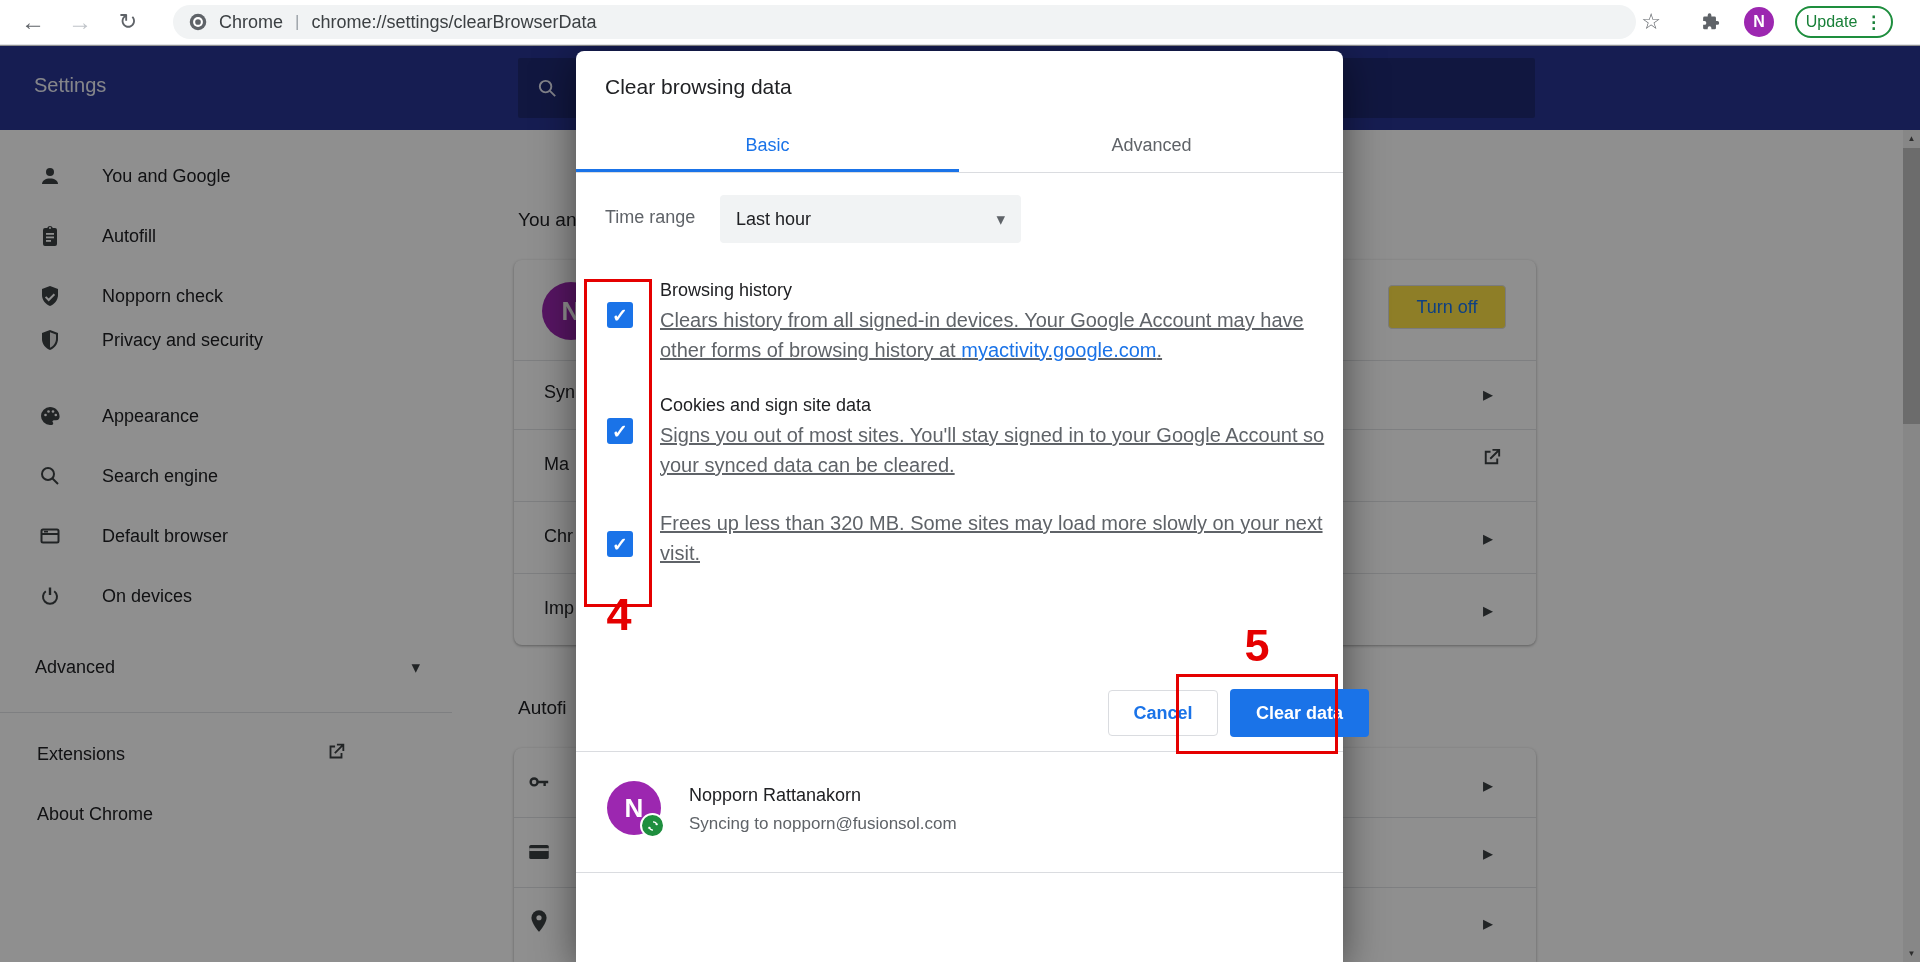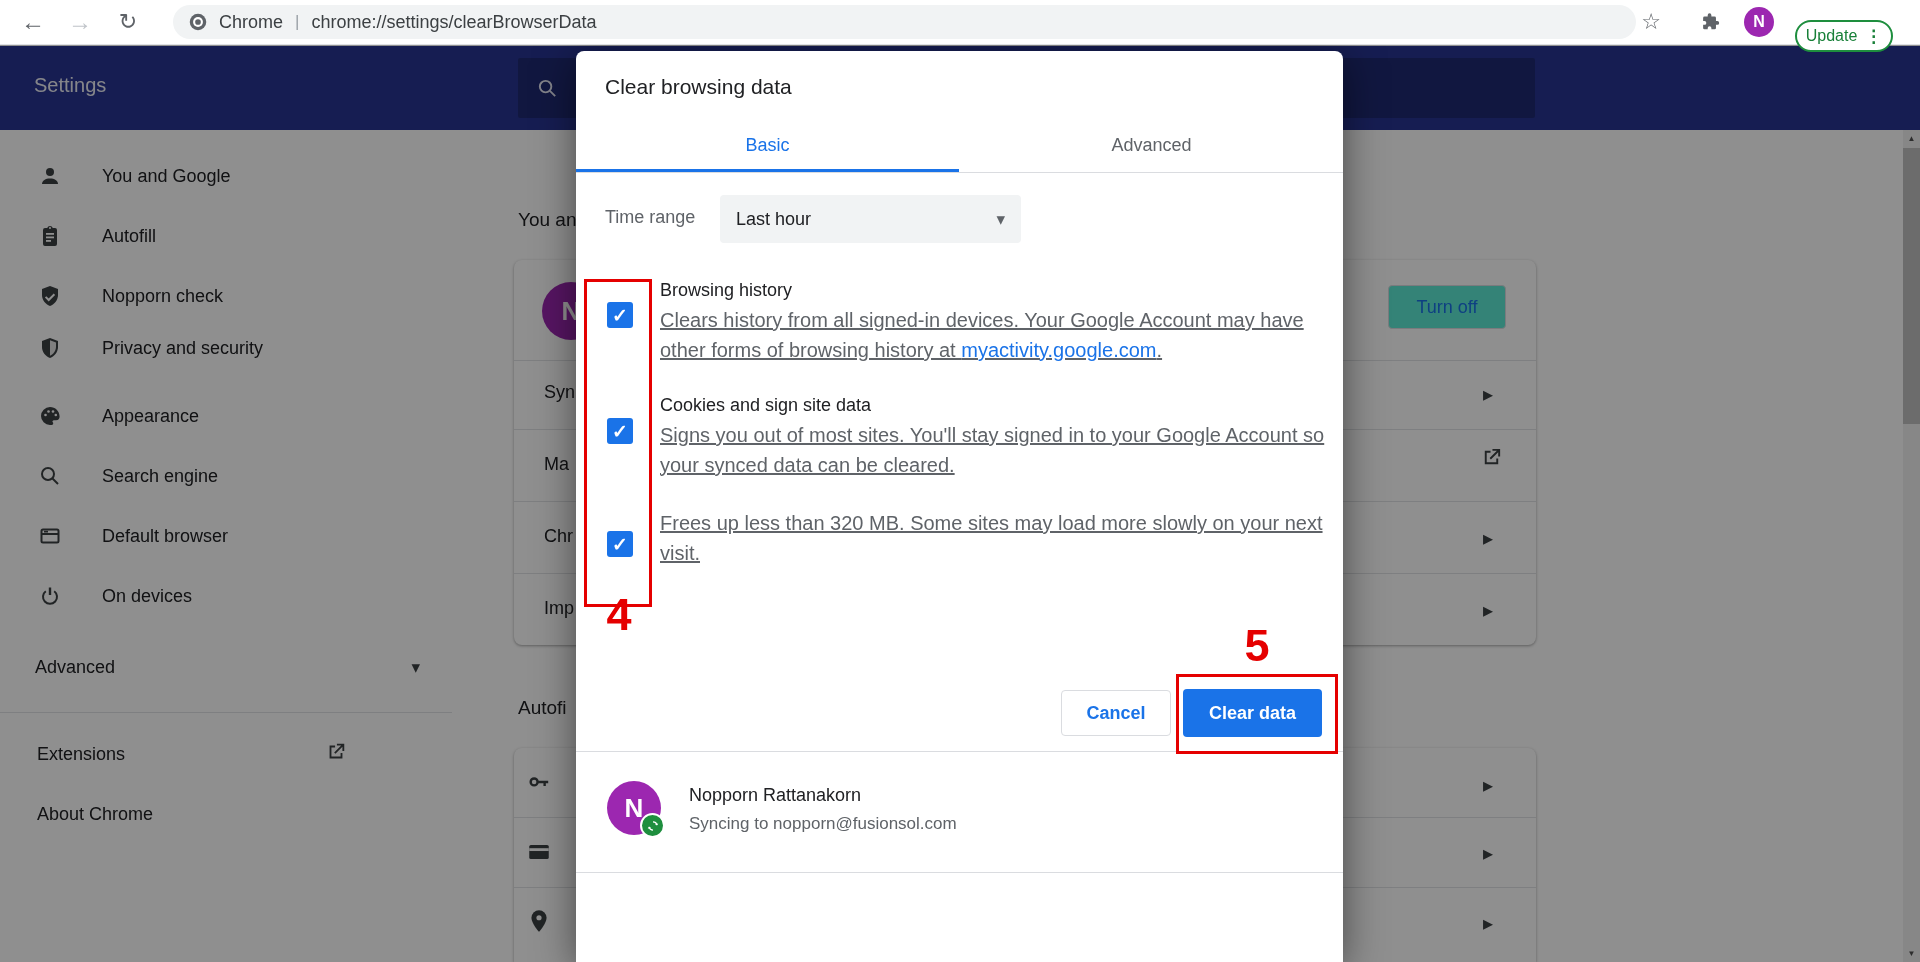--- a/index.html
+++ b/index.html
@@ -5,37 +5,37 @@
   html,body{margin:0;padding:0;background:#e0e0e0;font-family:"Liberation Sans",sans-serif;}
   .screen{position:relative;width:1920px;height:962px;background:#fff;overflow:hidden;}
   .abs{position:absolute;}
   
   .toolbar{position:absolute;left:0;top:0;width:1920px;height:44px;background:#fff;border-bottom:1px solid #dfe1e5;z-index:40;}
   .tbi{position:absolute;top:0;height:44px;display:flex;align-items:center;justify-content:center;width:34px;font-size:24px;color:#5f6368;}
   .omnibox{position:absolute;left:173px;top:5px;width:1463px;height:34px;border-radius:17px;background:#f1f3f4;display:flex;align-items:center;padding-left:14px;box-sizing:border-box;font-size:18px;color:#3c4043;}
   .omnibox .pipe{color:#9aa0a6;margin:0 12px;font-size:17px;}
   .omnibox .pfx{margin-left:10px;}
   .tb-avatar{position:absolute;left:1744px;top:7px;width:30px;height:30px;border-radius:50%;background:#9c27b0;color:#fff;font-size:16px;font-weight:700;display:flex;align-items:center;justify-content:center;}
-  .update-pill{position:absolute;left:1795px;top:20px;width:98px;height:32px;border:2px solid #1e8e3e;border-radius:17px;box-sizing:border-box;display:flex;align-items:center;justify-content:center;gap:8px;color:#188038;font-size:16px;font-weight:500;background:#fff;}
+  .update-pill{position:absolute;left:1795px;top:6px;width:98px;height:32px;border:2px solid #1e8e3e;border-radius:17px;box-sizing:border-box;display:flex;align-items:center;justify-content:center;gap:8px;color:#188038;font-size:16px;font-weight:500;background:#fff;}
   .update-pill .dots{font-size:17px;font-weight:700;color:#188038;}
   
   .page{position:absolute;left:0;top:44px;width:1734px;height:918px;background:#fff;z-index:1;}
   .navy{position:absolute;left:0;top:2px;width:1920px;height:84px;background:#283593;}
   .settings-title{position:absolute;left:34px;top:30px;font-size:20px;color:rgba(255,255,255,.92);}
   .hdr-search{position:absolute;left:518px;top:14px;width:1017px;height:60px;background:rgba(0,0,0,.22);border-radius:2px;}
   .side-item{position:absolute;left:0;width:420px;height:48px;display:flex;align-items:center;}
   .side-item .ic{position:absolute;left:38px;width:24px;height:24px;color:#3c4043;}
   .side-item .lbl{position:absolute;left:102px;font-size:18px;font-weight:500;color:#202124;}
   .plain-lbl{font-size:18px;font-weight:500;color:#202124;}
   .card{position:absolute;background:#fff;border-radius:8px;box-shadow:0 1px 3px rgba(0,0,0,.35);}
   .hline{position:absolute;height:1px;background:#e1e3e6;}
   .chev{position:absolute;font-size:20px;color:#3c4043;}
   .row-lbl{position:absolute;font-size:18px;color:#202124;}
   .sec-h{position:absolute;font-size:19px;font-weight:500;color:#202124;white-space:nowrap;}
-  .turnoff{position:absolute;left:1388px;top:241px;width:118px;height:44px;border:1.5px solid #dadce0;border-radius:4px;box-sizing:border-box;display:flex;align-items:center;justify-content:center;color:#1a73e8;font-size:18px;font-weight:500;background:#5eead4;}
+  .turnoff{position:absolute;left:1388px;top:241px;width:118px;height:44px;border:1.5px solid #dadce0;border-radius:4px;box-sizing:border-box;display:flex;align-items:center;justify-content:center;color:#1a73e8;font-size:18px;font-weight:500;background:#fde047;}
   .pg-avatar{position:absolute;border-radius:50%;background:#9c27b0;color:#fff;display:flex;align-items:center;justify-content:center;font-weight:700;}
   
   .sbar{position:absolute;left:1903px;top:86px;width:17px;height:832px;background:#f1f1f1;}
   .sbtn{position:absolute;left:0;width:17px;height:17px;background:#f1f1f1;color:#505050;font-size:8px;display:flex;align-items:center;justify-content:center;}
   .sthumb{position:absolute;left:0;top:18px;width:17px;height:276px;background:#c1c1c1;}
   
   .scrim{position:absolute;left:0;top:44px;width:1920px;height:918px;background:rgba(0,0,0,.44);z-index:10;}
   
   .dialog{position:absolute;left:576px;top:51px;width:767px;height:911px;background:#fff;border-radius:8px 8px 0 0;box-shadow:0 8px 40px rgba(0,0,0,.5);z-index:20;}
   .dlg-title{position:absolute;left:29px;top:24px;font-size:21px;color:#202124;}
@@ -45,21 +45,21 @@
   .tab-underline{position:absolute;left:0;top:118px;width:383px;height:3px;background:#1a73e8;}
   .dlg-div{position:absolute;left:0;width:767px;height:1px;background:#dadce0;}
   .tr-label{position:absolute;left:29px;top:156px;font-size:18px;color:#5f6368;}
   .dropdown{position:absolute;left:144px;top:144px;width:301px;height:48px;background:#f1f3f4;border-radius:4px;display:flex;align-items:center;padding:0 16px;box-sizing:border-box;font-size:18px;color:#202124;cursor:pointer;}
   .dropdown .caret{margin-left:auto;color:#5f6368;font-size:17px;}
   .cbx{position:absolute;left:31px;width:26px;height:26px;background:#1a73e8;border-radius:3px;color:#fff;font-size:19px;font-weight:700;display:flex;align-items:center;justify-content:center;}
   .item-text{position:absolute;left:84px;width:690px;}
   .item-title{font-size:18px;color:#202124;line-height:26px;}
   .item-desc{margin-top:2px;font-size:20px;line-height:30px;color:#5f6368;width:680px;text-decoration:underline;}
   .blue-link{color:#1a73e8;text-decoration:none;cursor:pointer;}
-  .btn{position:absolute;border-radius:4px;display:flex;align-items:center;justify-content:center;font-size:18px;font-weight:600;cursor:pointer;box-sizing:border-box;}
+  .btn{position:absolute;border-radius:4px;display:flex;align-items:center;justify-content:center;font-size:18px;font-weight:600;cursor:pointer;box-sizing:border-box;margin-left:47px;}
   .btn.ghost{left:485px;top:639px;width:110px;height:46px;background:#fff;border:1px solid #dadce0;color:#1a73e8;}
   .btn.primary{left:607px;top:638px;width:139px;height:48px;background:#1a73e8;color:#fff;}
   .acct-name{position:absolute;left:113px;top:734px;font-size:18px;color:#202124;text-align:center;}
   .acct-status{position:absolute;left:113px;top:763px;font-size:17px;color:#5f6368;}
   .dlg-avatar{position:absolute;left:31px;top:730px;width:54px;height:54px;border-radius:50%;background:#9c27b0;color:#fff;font-size:26px;font-weight:700;display:flex;align-items:center;justify-content:center;}
   .sync-badge{position:absolute;left:64px;top:762px;width:25px;height:25px;border-radius:50%;background:#1e8e3e;border:2px solid #fff;box-sizing:border-box;display:flex;align-items:center;justify-content:center;}
   .footer-text{position:absolute;left:29px;top:835px;width:730px;font-size:18px;line-height:31px;color:#5f6368;}
   
   .ann-rect{position:absolute;border:3px solid #e50000;z-index:30;pointer-events:none;}
   .ann-num{position:absolute;z-index:30;color:#e50000;font-size:45px;font-weight:700;text-align:center;width:56px;pointer-events:none;}
@@ -127,21 +127,21 @@
           </svg></span>
       <span class="lbl">Autofill</span>
     </div>
     <div class="side-item" style="top:228px;">
       <span class="ic"><svg width="24" height="24" viewBox="0 0 24 24" fill="currentColor">
             <path d="M12 2 4 5v6c0 5 3.4 9.3 8 11 4.6-1.7 8-6 8-11V5z"></path>
             <path d="m10.7 14.6-2.4-2.4-1.4 1.4 3.8 3.8 6.4-6.4-1.4-1.4z" fill="#fff"></path>
           </svg></span>
       <span class="lbl">Nopporn check</span>
     </div>
-    <div class="side-item" style="top:280px;padding-left:8px;">
+    <div class="side-item" style="top:272px;padding-left:8px;">
       <span class="ic"><svg width="24" height="24" viewBox="0 0 24 24" fill="currentColor">
             <path d="M12 2 4 5v6c0 5 3.4 9.3 8 11 4.6-1.7 8-6 8-11V5z"></path>
             <path d="M12 4.2V19.7c3.6-1.6 6-5.2 6-8.7V6.5z" fill="#fff" opacity=".85"></path>
           </svg></span>
       <span class="lbl">Privacy and security</span>
     </div>
     <div class="side-item" style="top:348px;">
       <span class="ic"><svg width="24" height="24" viewBox="0 0 24 24" fill="currentColor">
             <path d="M12 3a9 9 0 0 0 0 18h1.6a1.6 1.6 0 0 0 1.2-2.7c-.5-.5-.4-1.2.1-1.6l.8-.5H18a3.6 3.6 0 0 0 3.6-3.6C21.6 7.2 17.3 3 12 3z"></path>
             <g fill="#fff">

